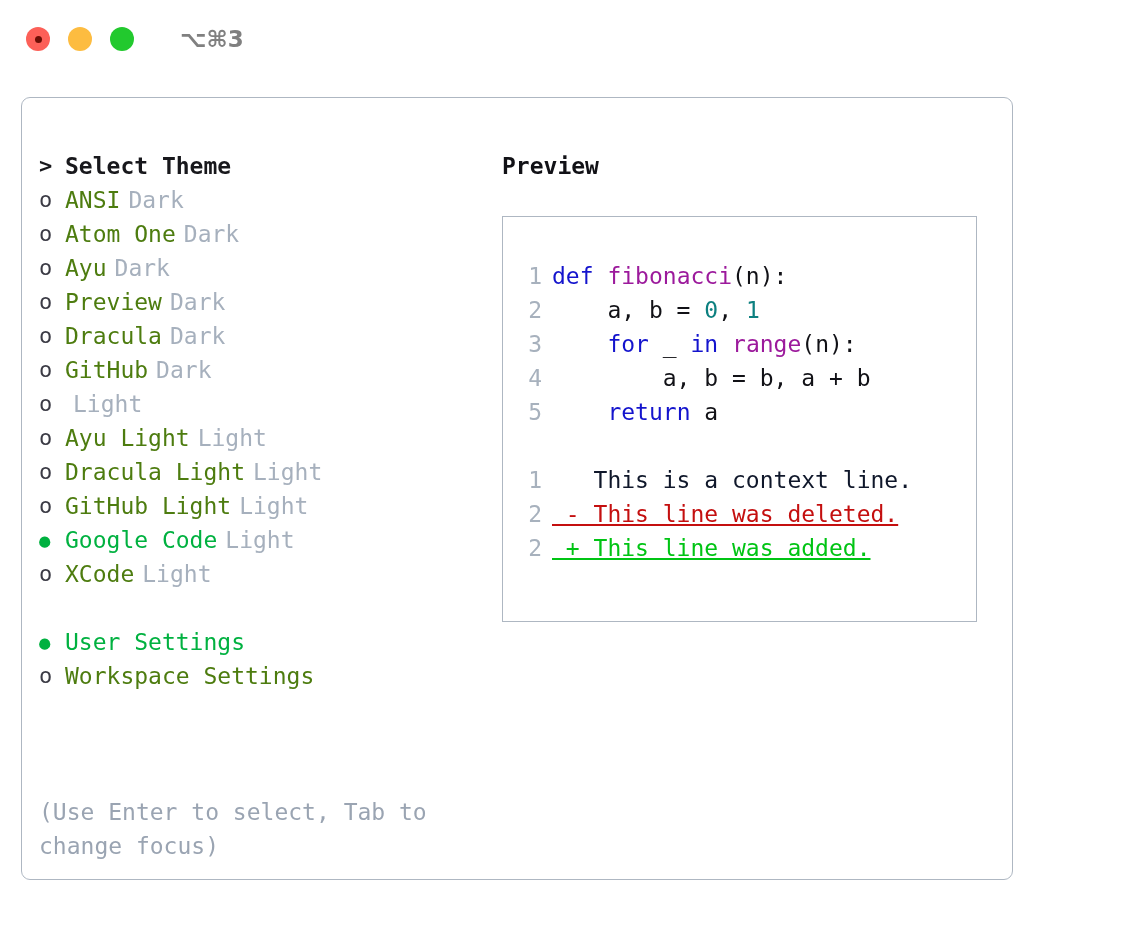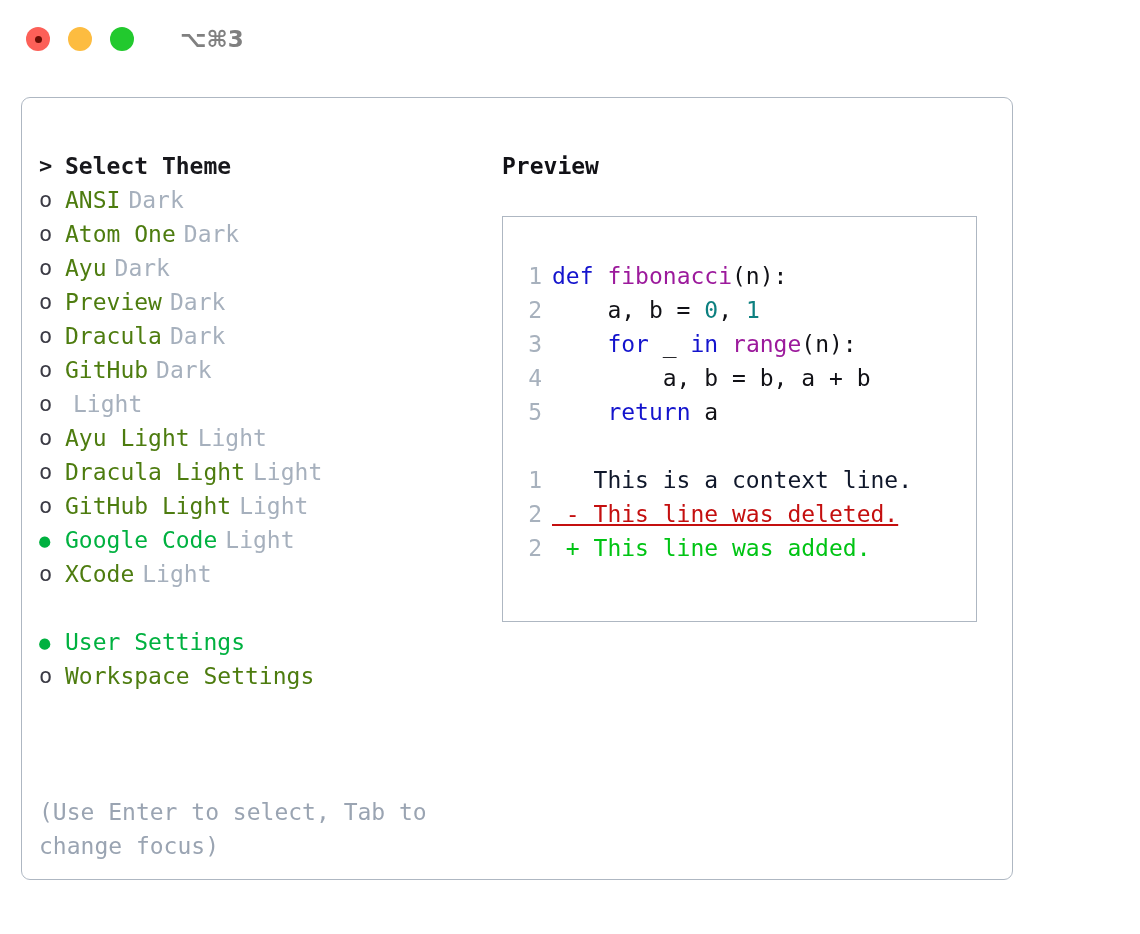--- a/index.html
+++ b/index.html
@@ -186,21 +186,21 @@
   }
   .blank-line { height: 34px; }
 
   
   .tok-kw  { color: #1414cd; }
   .tok-fn  { color: #9c1a9c; }
   .tok-num { color: #0d8080; }
   .tok-txt { color: #111116; }
   .tok-ctx { color: #0f172a; }
   .tok-del { color: #c40f0f; text-decoration: underline; }
-  .tok-add { color: #00c414; }
+  .tok-add { color: #00c414; text-decoration: underline; }
 </style>
 </head>
 <body>
 
 <div class="window">
 
   <div class="titlebar">
     <div class="traffic-lights">
       <span class="dot dot-red"></span>
       <span class="dot dot-yellow"></span>

